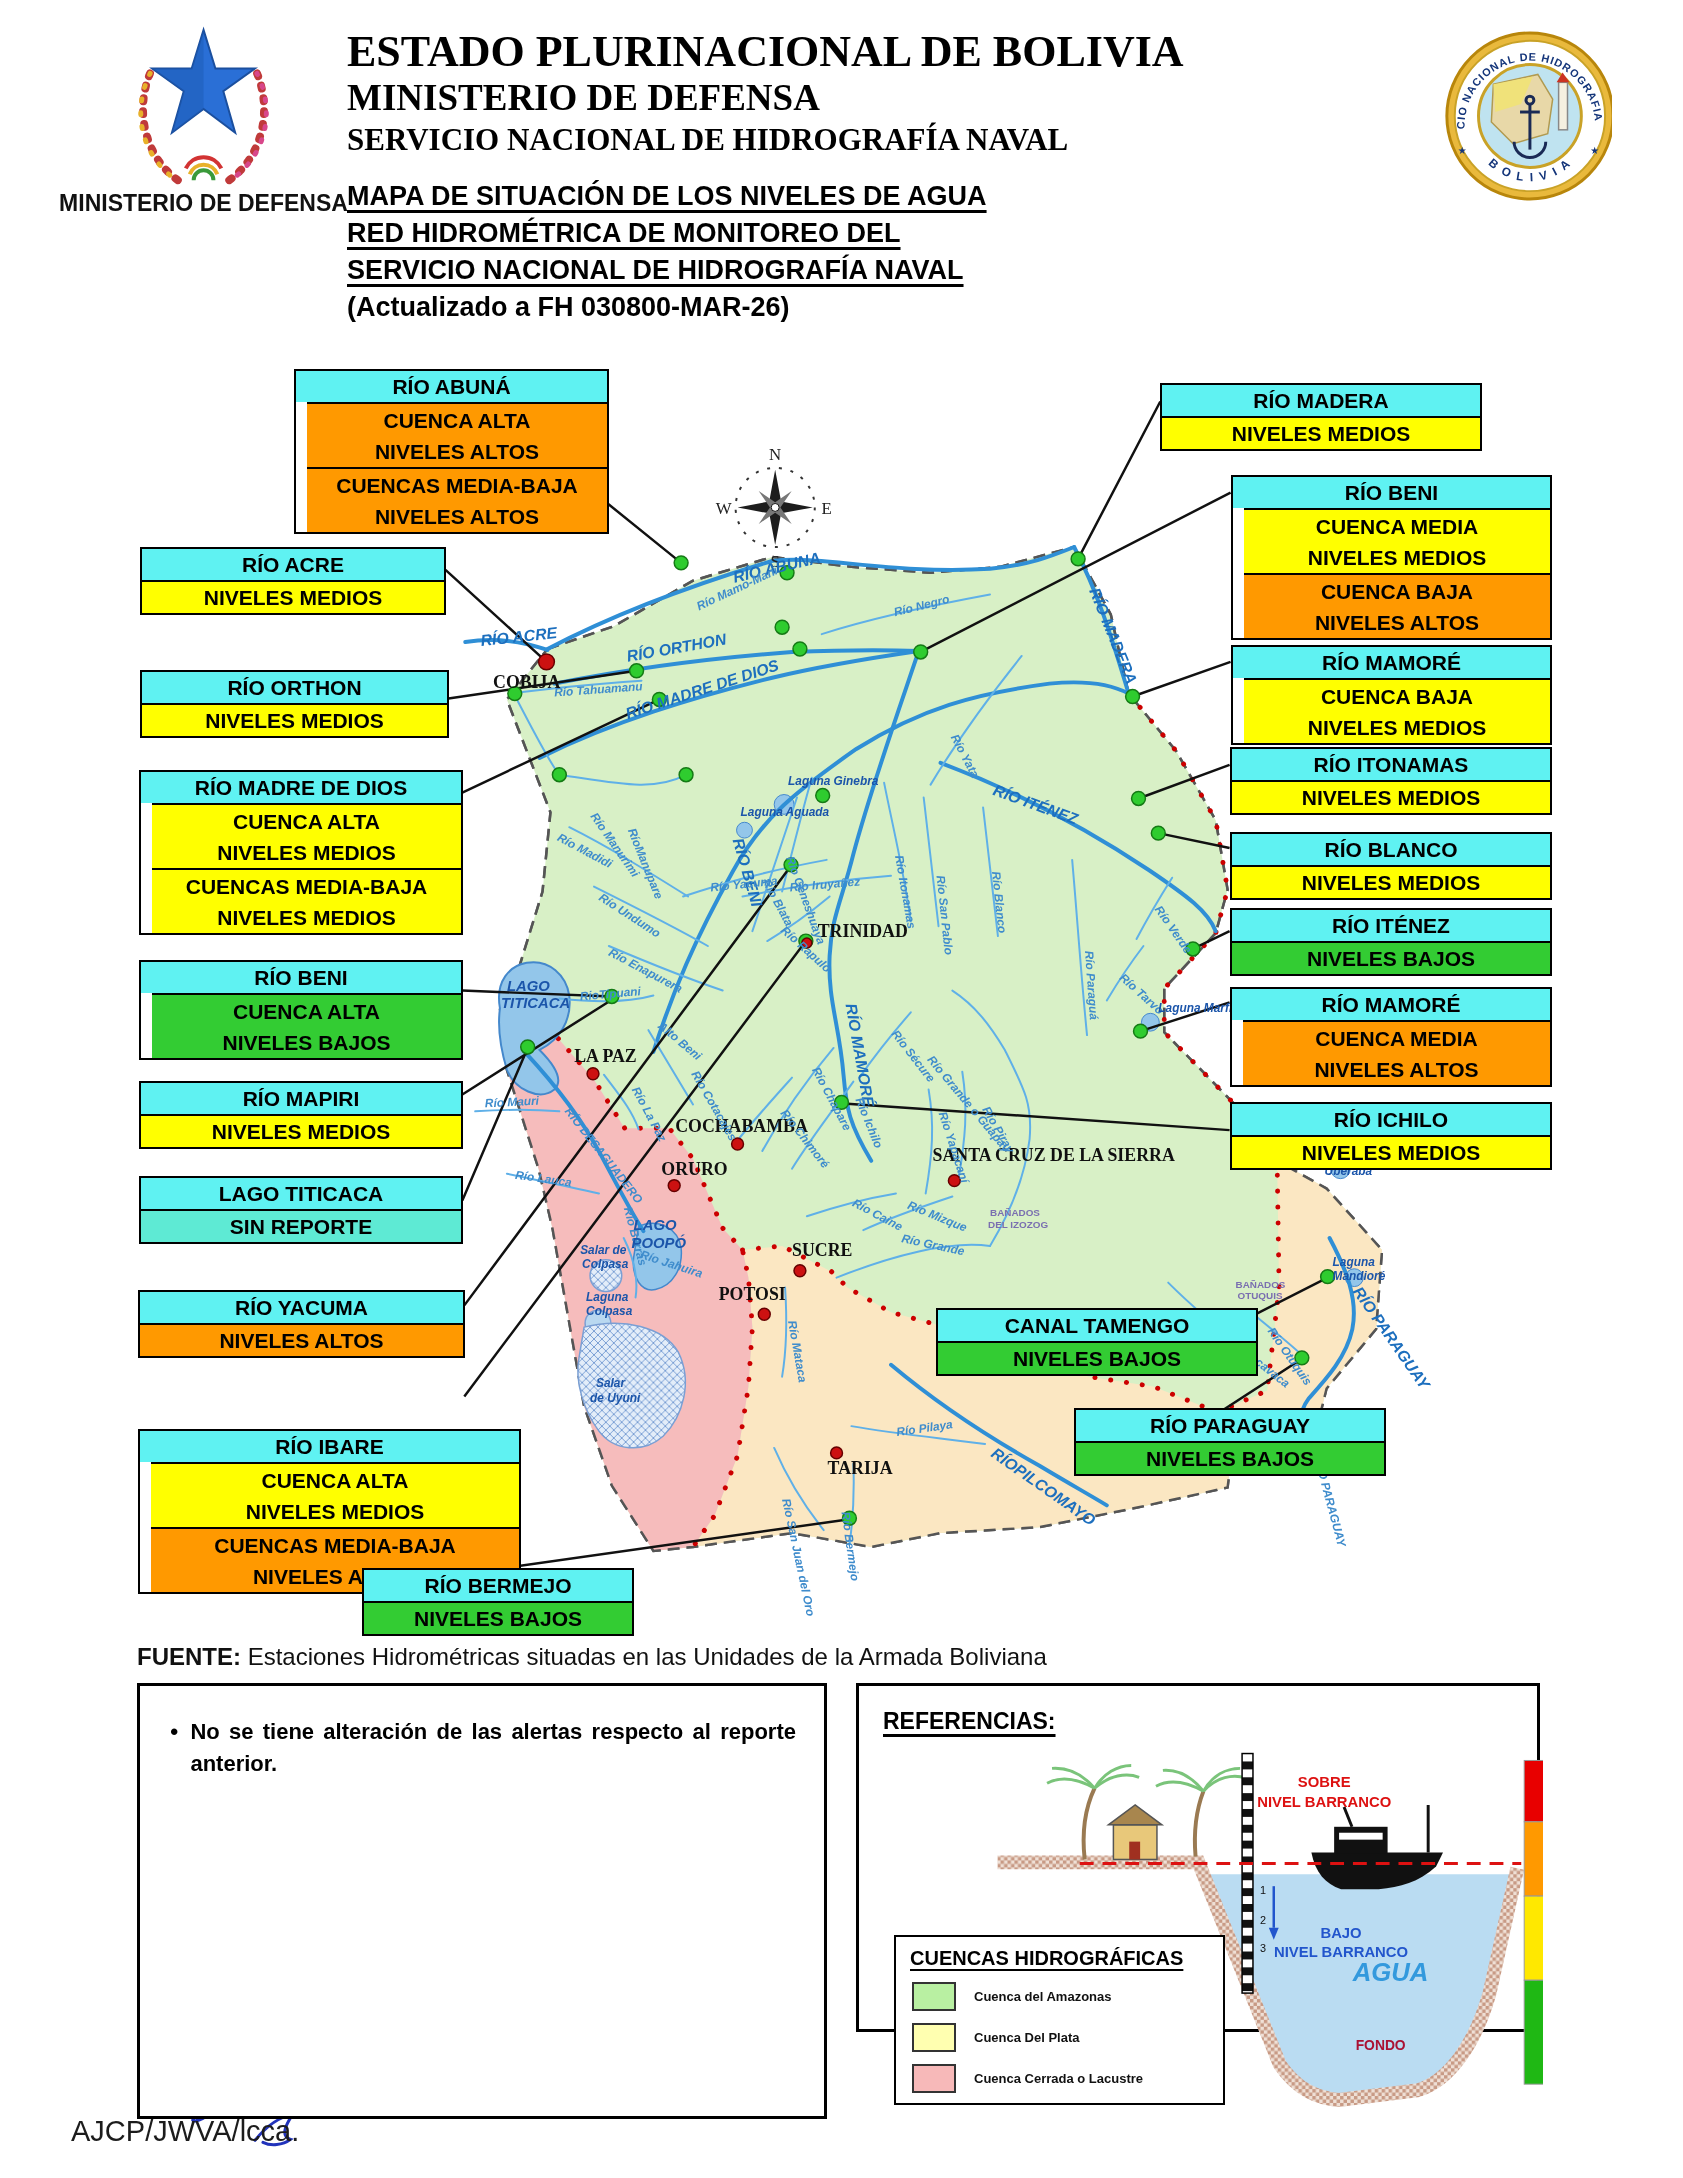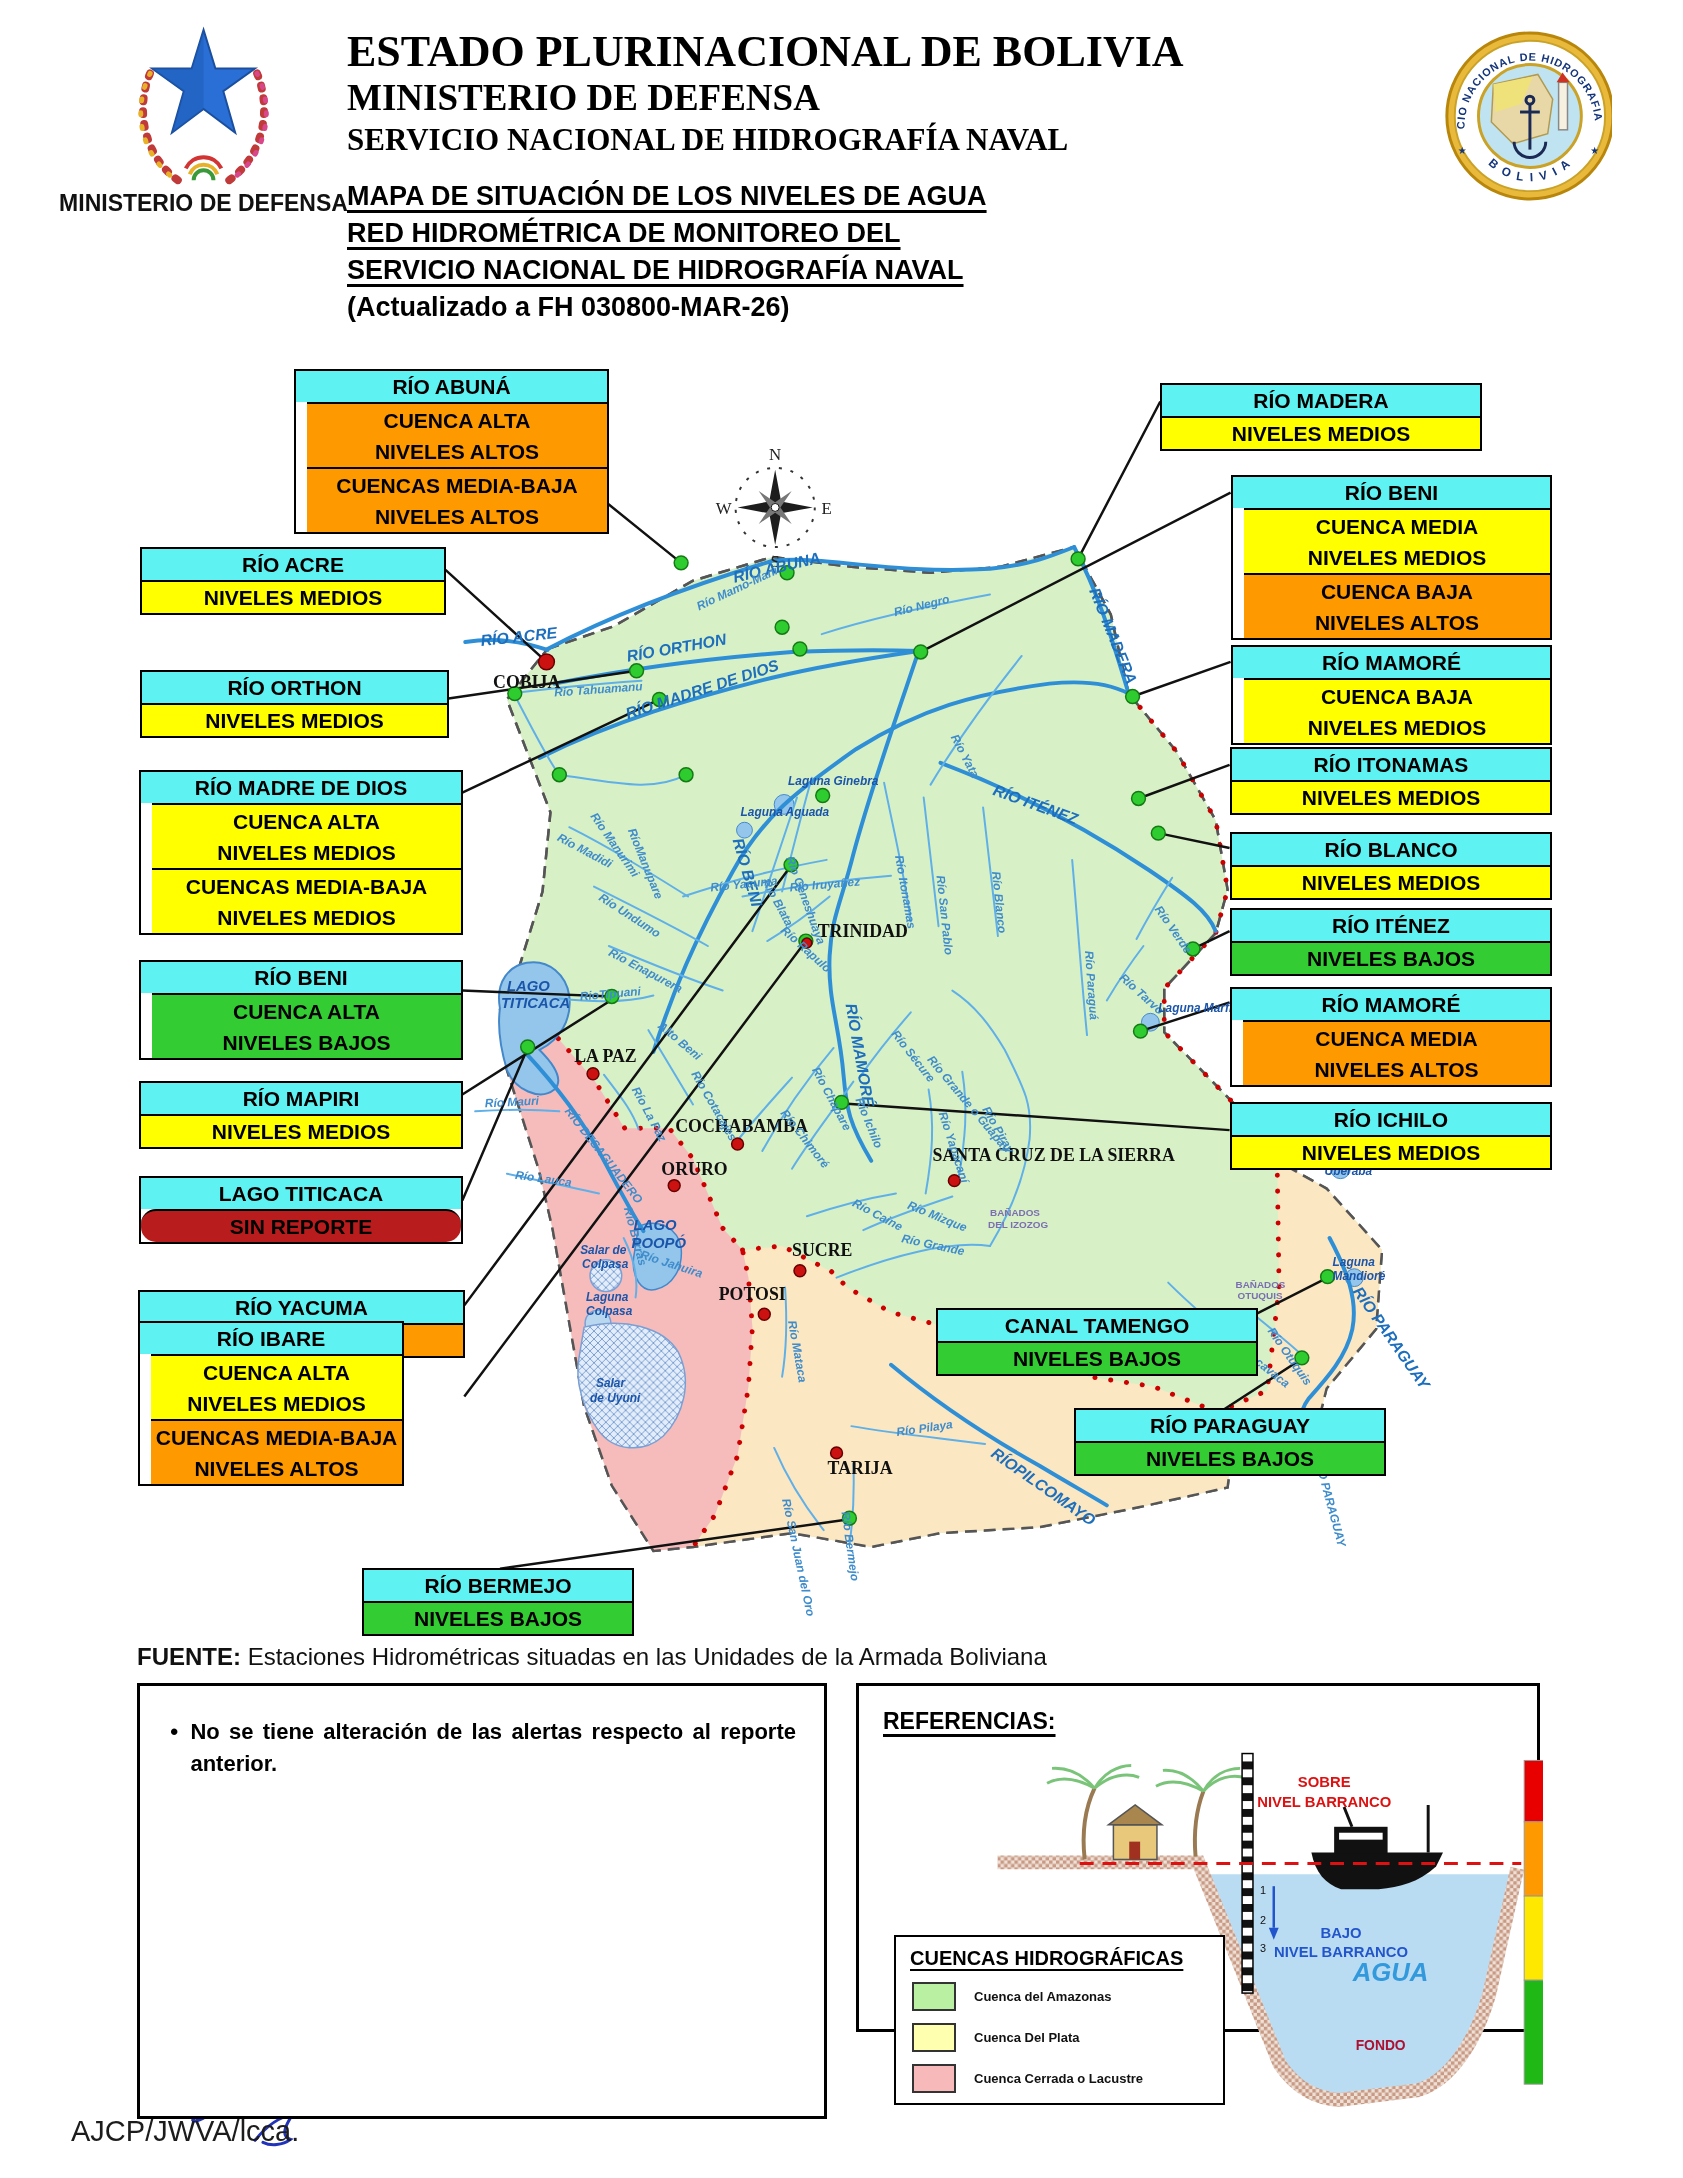--- a/index.html
+++ b/index.html
@@ -392,31 +392,31 @@
       </div>
     </div>
   <div class="station" style="left:139px;top:1081px;width:324px">
       <div class="shead">RÍO MAPIRI</div>
       <div class="srow one" style="background: rgb(255, 255, 0);">
         <div>NIVELES MEDIOS</div>
       </div>
     </div>
   <div class="station" style="left:139px;top:1176px;width:324px">
       <div class="shead">LAGO TITICACA</div>
-      <div class="srow one" style="background: #b91c1c; border-radius: 15px;">
+      <div class="srow one" style="background: #5eead4;">
         <div>SIN REPORTE</div>
       </div>
     </div>
   <div class="station" style="left:138px;top:1290px;width:327px">
       <div class="shead">RÍO YACUMA</div>
       <div class="srow one" style="background: rgb(255, 153, 0);">
         <div>NIVELES ALTOS</div>
       </div>
     </div>
-  <div class="station" style="left:138px;top:1321px;width:266px">
+  <div class="station" style="left:138px;top:1429px;width:383px">
       <div class="shead">RÍO IBARE</div>
       <div class="srow two" style="background: rgb(255, 255, 0);">
         <div>CUENCA ALTA</div>
         <div>NIVELES MEDIOS</div>
       </div>
       <div class="srow two" style="background: rgb(255, 153, 0);">
         <div>CUENCAS MEDIA-BAJA</div>
         <div>NIVELES ALTOS</div>
       </div>
     </div>

